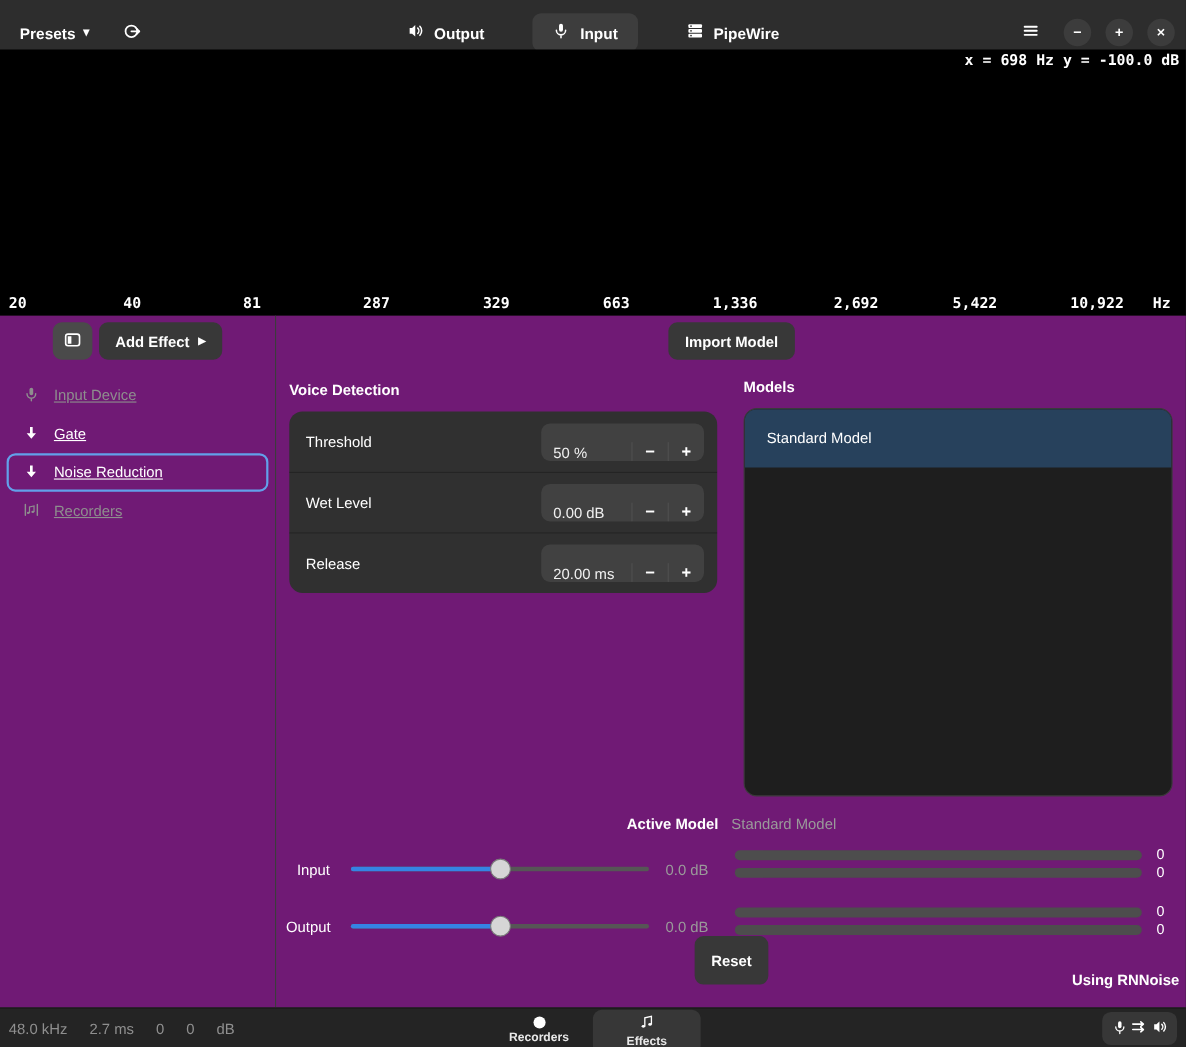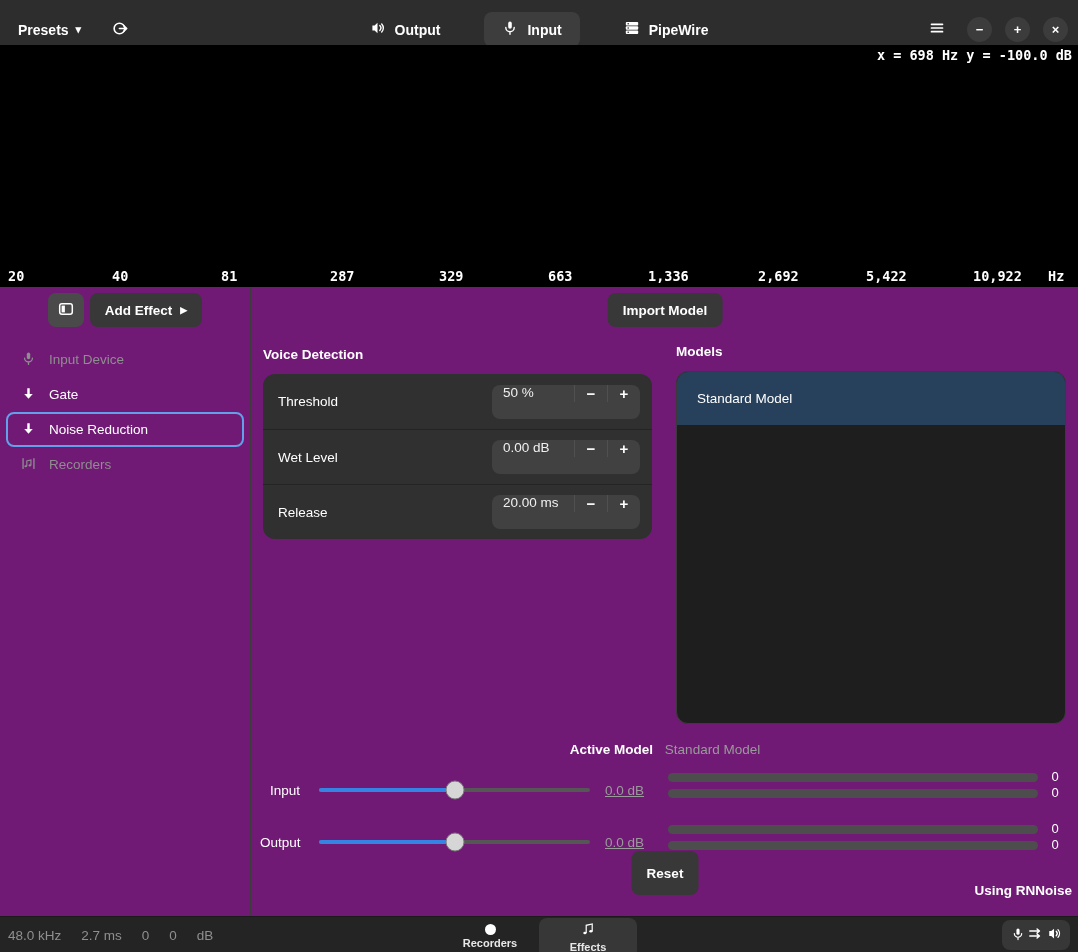--- a/index.html
+++ b/index.html
@@ -25,58 +25,58 @@
   .readout { position:absolute; top:2px; right:6px; font-size:13.5px; color:#fff; }
   .axis-label { position:absolute; bottom:3px; font-size:13.5px; color:#fff; }
 
   
   .content { position:absolute; top:287px; left:0; right:0; bottom:36px; background:#701a75; }
   .sidebar { position:absolute; left:0; top:0; bottom:0; width:251px; border-right:1px solid #3c3c3c; }
   .sb-toolbar { display:flex; justify-content:center; gap:6px; padding-top:6px; }
   .pane-btn { width:36px; height:34px; background:#4a4a4a; border-radius:8px; display:flex; align-items:center; justify-content:center; cursor:pointer; }
   .btn { background:#383838; border-radius:8px; height:34px; display:flex; align-items:center; justify-content:center; gap:8px; padding:0 15px; font-weight:bold; cursor:pointer; }
   .sb-list { margin-top:15px; }
-  .sb-item { height:35px; margin:0 6px; padding-left:13px; display:flex; align-items:center; gap:13px; border-radius:8px; border:2px solid transparent; cursor:pointer; }
+  .sb-item { height:35px; margin:0 6px; padding-left:13px; display:flex; align-items:center; gap:13px; border-radius:8px; border:2px solid transparent; cursor:pointer;text-decoration:underline; }
   .sb-item.dim { color:#8e8e8e; }
   .sb-item.selected { border-color:#62a0ea; }
   .sb-item .label { font-size:13.5px; }
 
   .mainpanel { position:absolute; left:252px; right:0; top:0; bottom:0; }
   .import-btn { position:absolute; top:6px; left:50%; transform:translateX(-50%); }
 
   .section-title { font-weight:bold; font-size:13.5px; line-height:16px; margin-bottom:11px; }
   .vd-col { position:absolute; left:11px; top:60px; width:389px; }
   .card { background:#303030; border-radius:12px; overflow:hidden; }
   .card-row { height:55px; display:flex; align-items:center; padding:0 12px 0 15px; border-top:1px solid #242424; }
   .card-row:first-child { border-top:none; }
   .card-row .row-label { flex:1; }
 
   .toggle { width:48px; height:26px; border-radius:13px; background:#4a4a4a; position:relative; cursor:pointer; }
   .toggle.on { background:#3584e4; }
   .toggle .knob { position:absolute; top:2px; width:22px; height:22px; border-radius:50%; background:#fff; left:2px; }
   .toggle.on .knob { left:auto; right:2px; }
 
-  .spin { display:flex; align-items:flex-start; height:34px; background:#414141; border-radius:8px; overflow:hidden; }
+  .spin { display:flex; align-items:flex-end; height:34px; background:#414141; border-radius:8px; overflow:hidden; }
   .spin-value { width:82px; display:flex; align-items:center; padding-left:11px; font-size:13.5px; color:#f0f0f0; }
   .spin-btn { width:33px; display:flex; align-items:center; justify-content:center; font-size:15px; font-weight:bold; border-left:1px solid #505050; cursor:pointer; }
 
   .models-col { position:absolute; left:424px; top:57px; width:390px; }
   .models-list { height:353px; background:#1e1e1e; border:1px solid #3a3a3a; border-radius:12px; overflow:hidden; }
   .model-row { height:53px; display:flex; align-items:center; padding-left:20px; cursor:pointer; }
   .model-row.selected { background:#27415c; }
 
   .active-model { position:absolute; top:455px; left:0; right:0; text-align:center; }
   .active-model .am-label { font-weight:bold; }
   .active-model .am-value { color:#9a9a9a; margin-left:8px; }
   .slider-label { position:absolute; font-size:13.5px; }
   .slider { position:absolute; width:271px; height:18px; cursor:pointer; }
   .slider .track { position:absolute; top:7px; left:0; right:0; height:4px; border-radius:2px; background:#565656; }
   .slider .fill { position:absolute; top:7px; left:0; height:4px; border-radius:2px; background:#3584e4; }
   .slider .thumb { position:absolute; top:9px; width:19px; height:19px; border-radius:50%; background:#d6d6d6; border:1px solid #7a7a7a; transform:translate(-50%,-50%); }
-  .slider-value { position:absolute; color:#9a9a9a; font-size:13.5px;text-decoration:underline; }
+  .slider-value { position:absolute; color:#9a9a9a; font-size:13.5px; }
 
   .meter-bar { position:absolute; left:416px; width:370px; height:9px; border-radius:4.5px; background:#4d4d4d; }
   .meter-val { position:absolute; left:792px; width:22px; text-align:center; font-size:13px; color:#fff; }
 
   .reset-btn { position:absolute; top:564px; left:50%; transform:translateX(-50%); width:67px; height:44px; }
   .library { position:absolute; top:596px; right:6px; font-weight:bold; font-size:13.5px; }
 
   
   .bottombar { position:absolute; left:0; right:0; bottom:0; height:36px; background:#242424; border-top:1px solid #1b1b1b; overflow:hidden; }
   .stats { position:absolute; left:8px; top:0; height:36px; display:flex; align-items:center; color:#8f8f8f; font-size:13.5px; }

